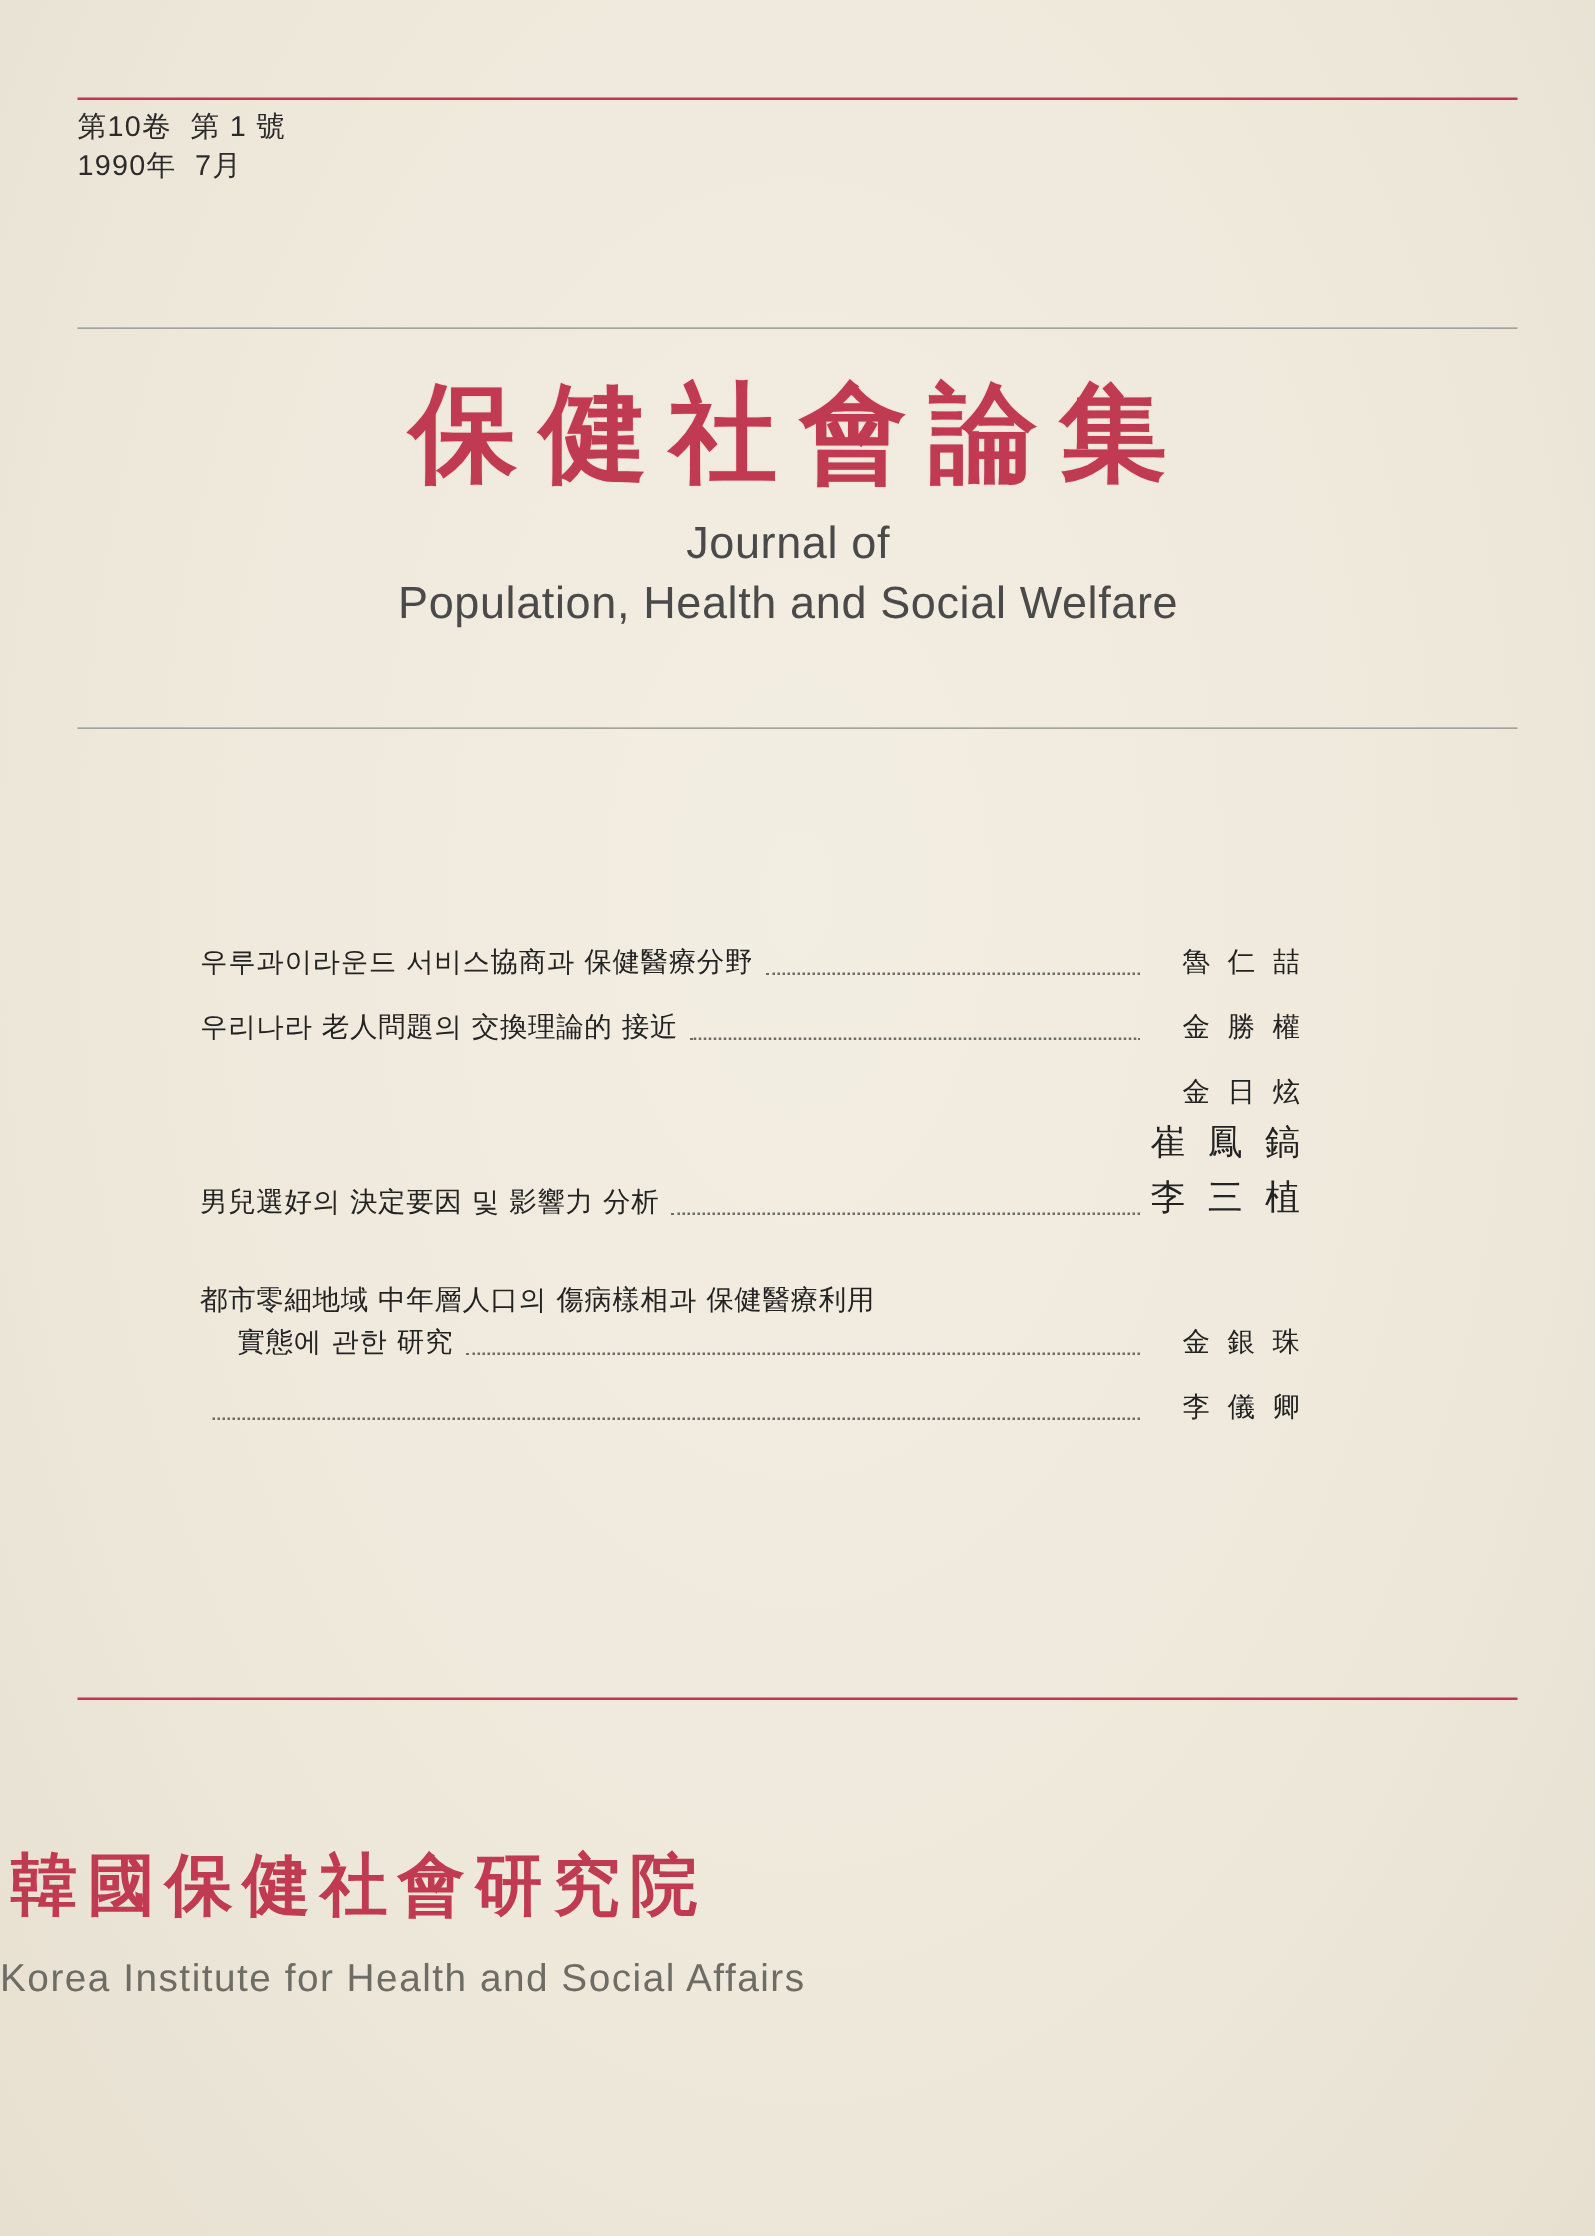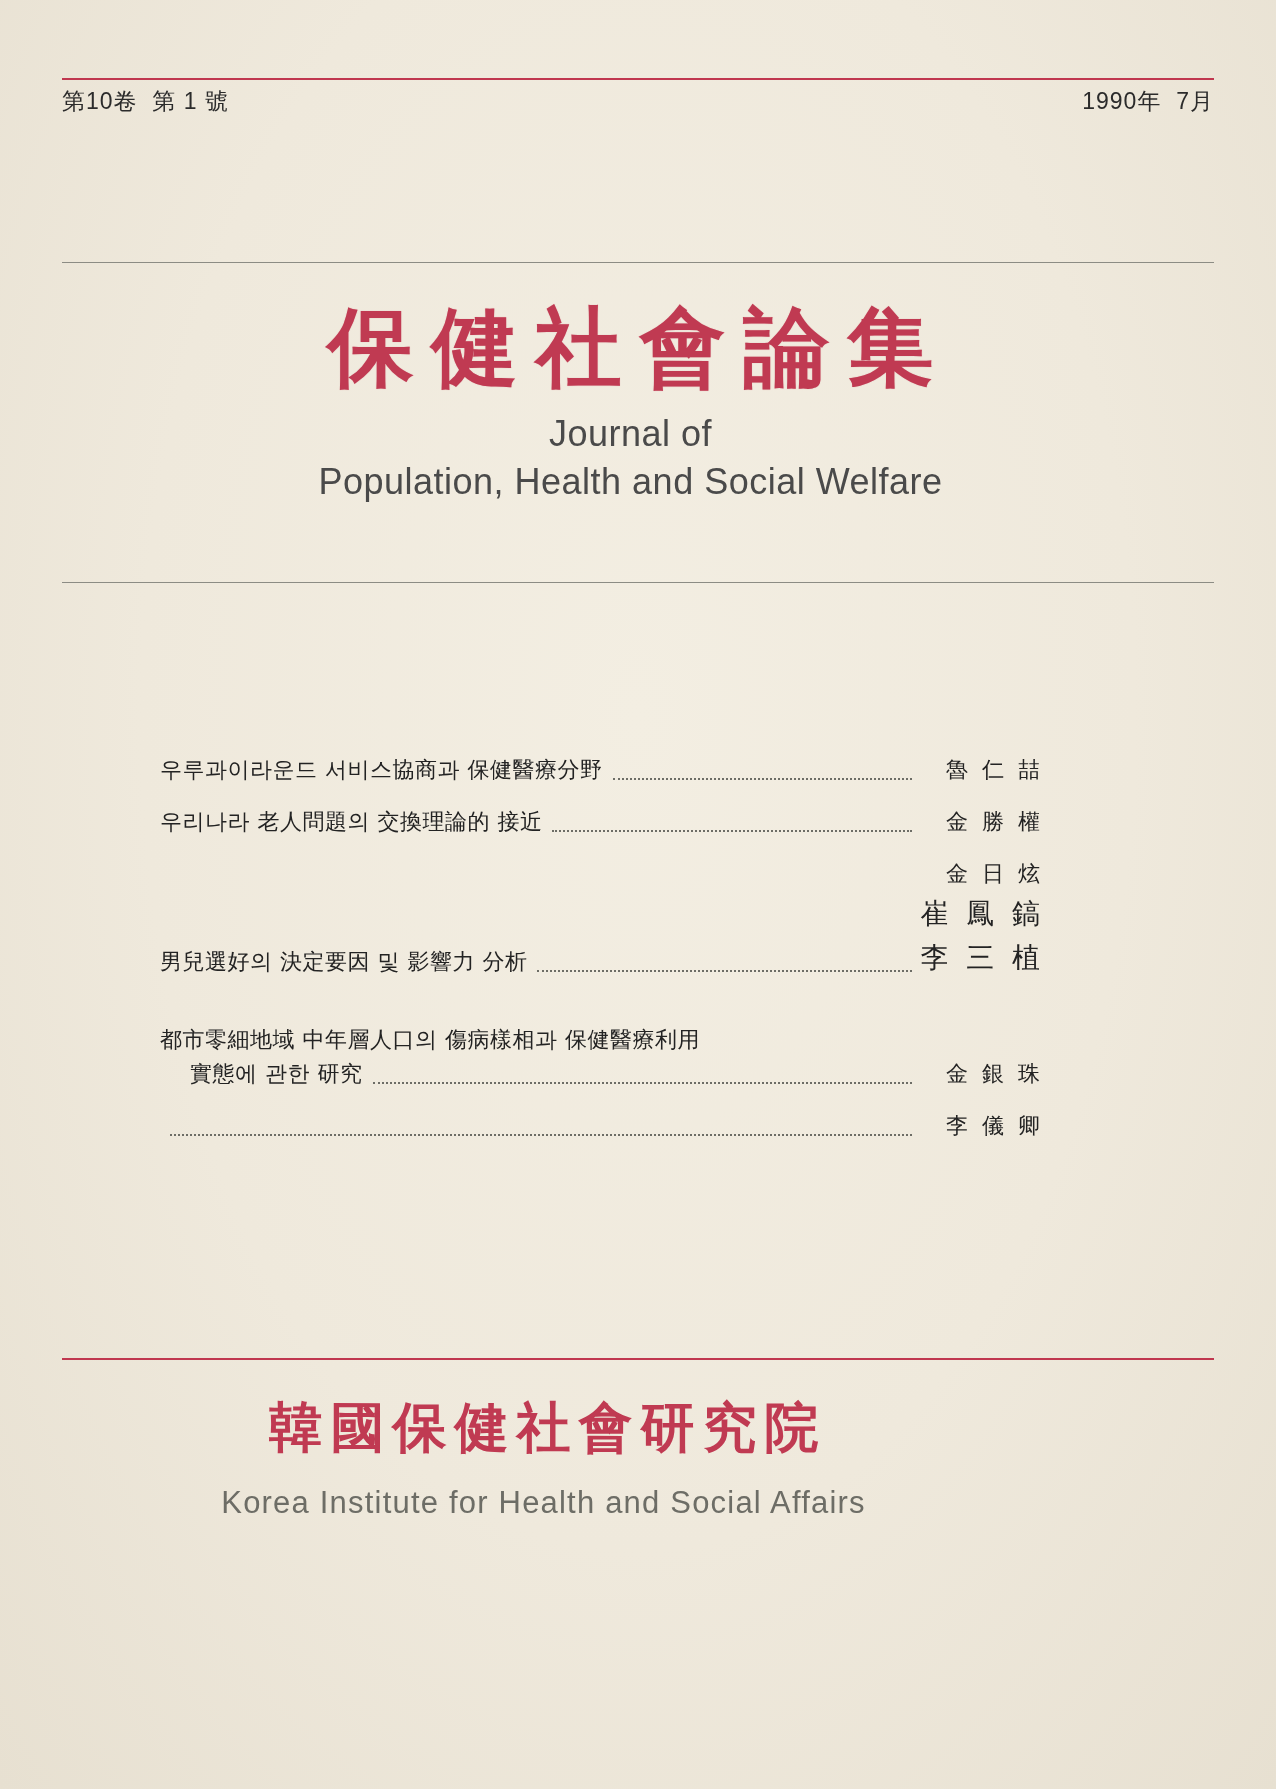--- a/index.html
+++ b/index.html
@@ -51,20 +51,21 @@
     position: absolute;
     left: 62px;
     top: 86px;
     width: 1152px;
     display: flex;
     justify-content: space-between;
     align-items: baseline;
     color: #2b2b2b;
     font-size: 23px;
     letter-spacing: 1px;
+    flex-direction: column;
   }
   .header .vol { white-space: pre; }
   .header .date { white-space: pre; }
 
   
   .masthead {
     position: absolute;
     left: 0;
     top: 300px;
     width: 1261px;
@@ -159,23 +160,22 @@
     color: #232323;
     letter-spacing: 0.5px;
     margin-bottom: 4px;
   }
   .spacer-lg { height: 26px; }
 
   
   .publisher {
     position: absolute;
     left: 0;
-    top: 1392px;
+    top: 1472px;
     width: 1087px;
-    text-align: center;
   }
   .publisher .pub-kor {
     font-family: "DejaVu Serif", serif;
     font-weight: bold;
     font-size: 54px;
     color: #c03a52;
     letter-spacing: 8px;
     text-indent: 8px;
   }
   .publisher .pub-eng {

